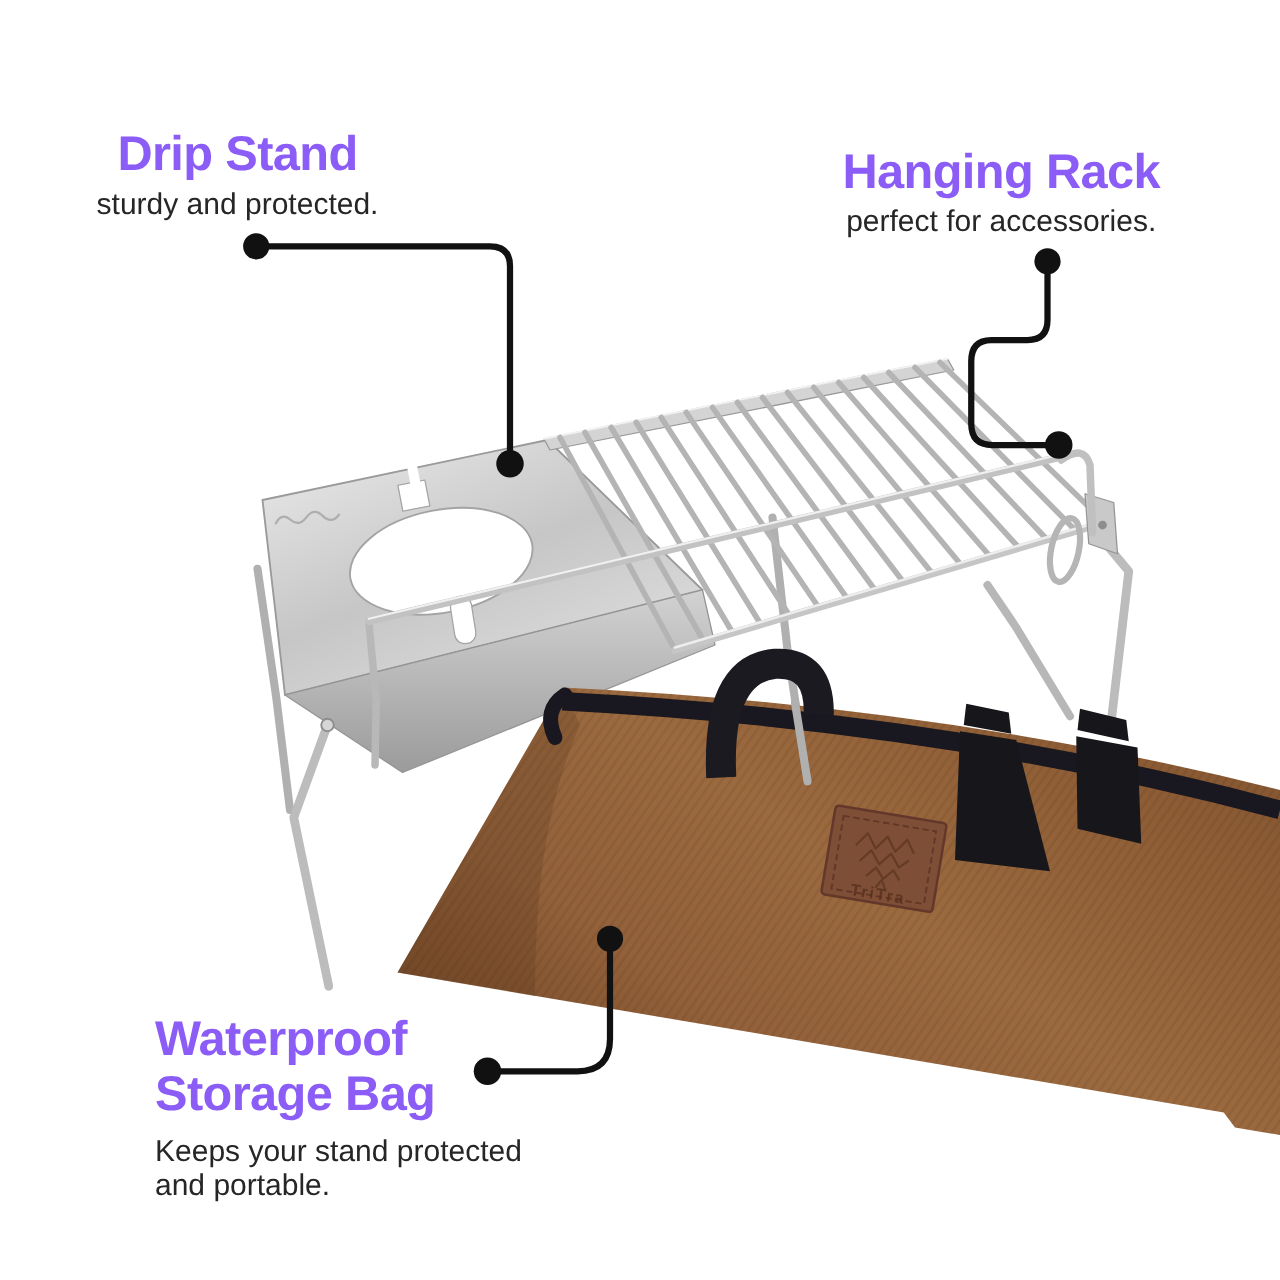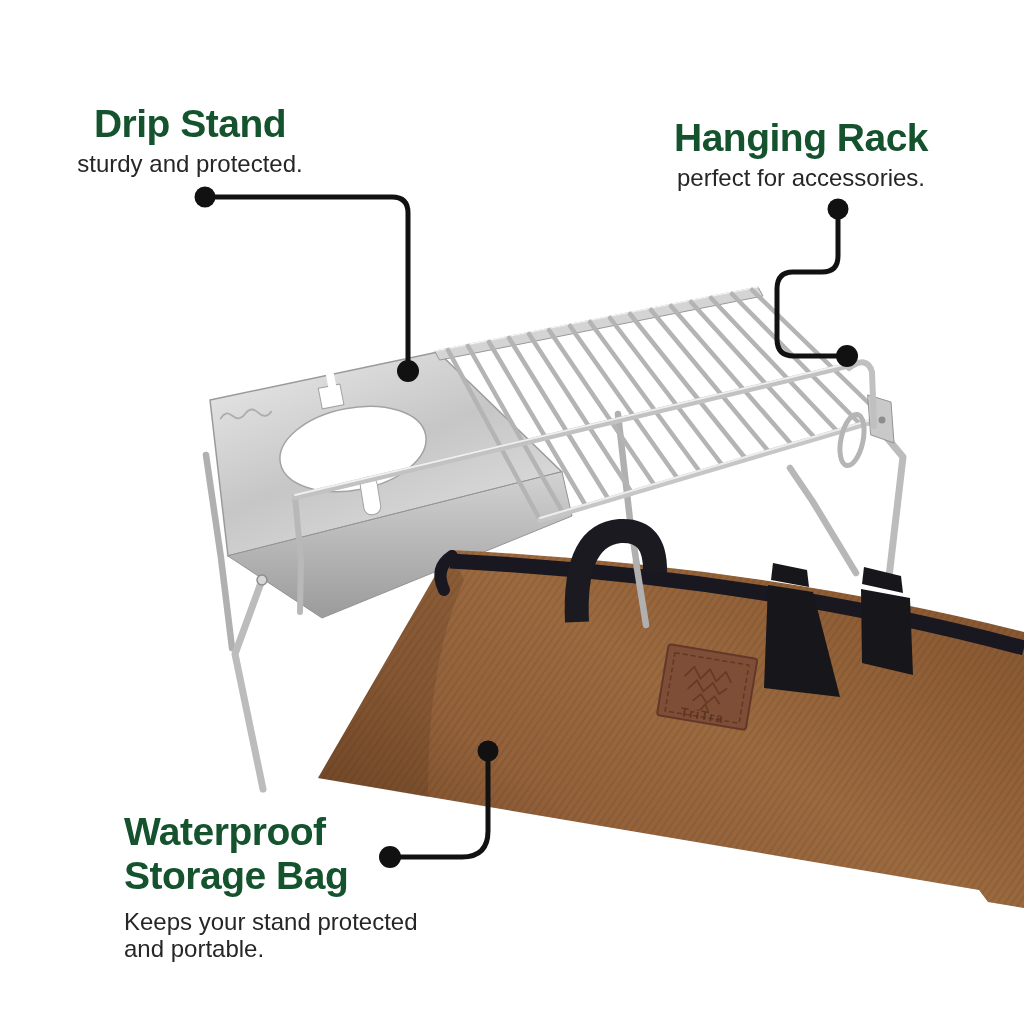--- a/index.html
+++ b/index.html
@@ -1,20 +1,20 @@
 <!DOCTYPE html>
 <html><head>
 <meta charset="utf-8">
 <style>
   html,body{margin:0;padding:0;background:#ffffff;}
   .scene{position:relative;width:1024px;height:1024px;background:#ffffff;overflow:hidden;
          font-family:"Liberation Sans",sans-serif;color:#1b1b1b;}
   .scene svg{position:absolute;left:0;top:0;}
   .label{position:absolute;z-index:5;}
-  .label .title{font-weight:700;font-size:39px;line-height:44px;letter-spacing:-0.5px;color:#14532d;}
+  .label .title{font-weight:700;font-size:39px;line-height:44px;letter-spacing:-0.5px;color:#8b5cf6;}
   .label .subtitle{font-size:24px;line-height:27px;color:#262626;margin-top:4px;}
   .label.center{text-align:center;}
   #label-drip{left:36px;top:102px;width:308px;}
   #label-hanging{left:646px;top:116px;width:310px;}
   #label-bag{left:124px;top:810px;width:400px;}
   #label-bag .subtitle{margin-top:10px;}
 </style>
 </head>
 <body>
 

